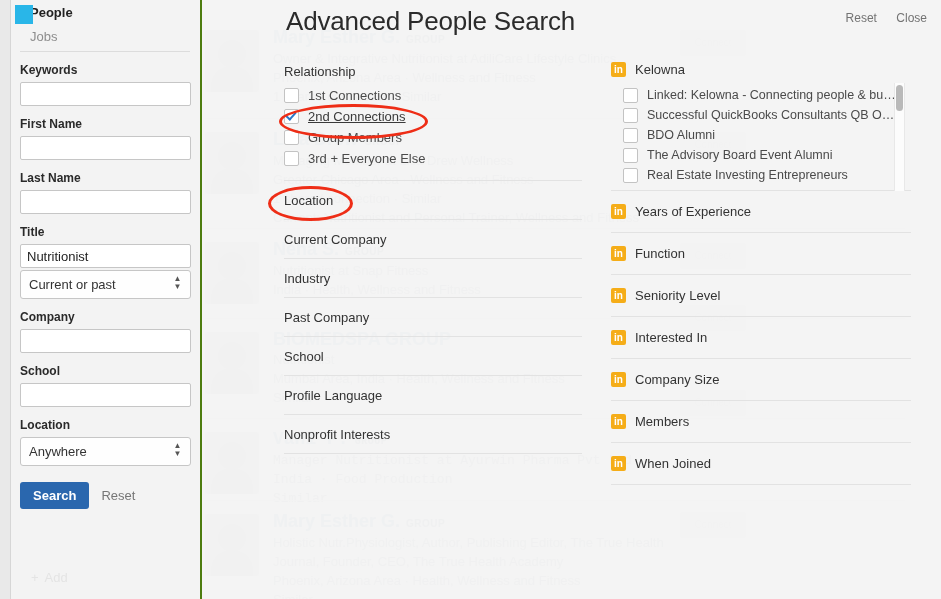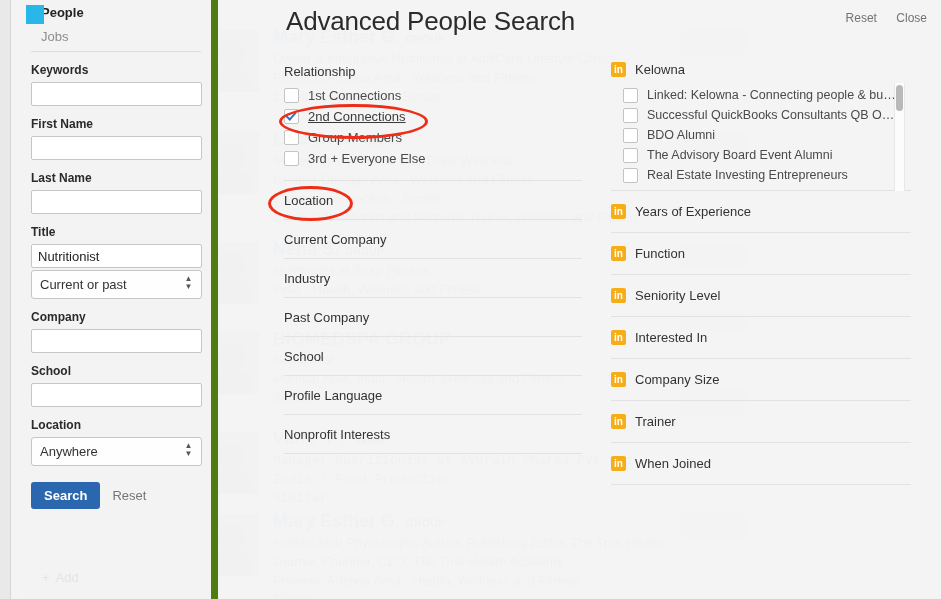--- a/index.html
+++ b/index.html
@@ -107,25 +107,25 @@
     position: absolute;
     left: 0; top: 0;
     width: 10px; height: 599px;
     background: #e9e9e9;
     border-right: 1px solid #d6d6d6;
   }
 
   
   #sidebar {
     position: absolute;
-    left: 22px; top: 0;
+    left: 11px; top: 0;
     width: 189px;
     height: 599px;
     background: #f3f3f3;
-    border-right: 7px solid #4d7c0f;
+    border-right: 2px solid #4d7c0f;
   }
   .tab-row { position: relative; }
   .tab {
     font-size: 13px;
     padding: 5px 0 4px 19px;
     color: #8d8d8d;
     cursor: pointer;
   }
   .tab.active {
     color: #222;
@@ -593,21 +593,21 @@
     <div class="prem-row">
       <span class="in-badge">in</span>
       <span class="grp-title">Interested In</span>
     </div>
     <div class="prem-row">
       <span class="in-badge">in</span>
       <span class="grp-title">Company Size</span>
     </div>
     <div class="prem-row">
       <span class="in-badge">in</span>
-      <span class="grp-title">Trainer</span>
+      <span class="grp-title">Members</span>
     </div>
     <div class="prem-row">
       <span class="in-badge">in</span>
       <span class="grp-title">When Joined</span>
     </div>
     <div style="border-top:1px solid #e2e2e2;"></div>
   </div>
 
   <div class="annot" id="annot-2nd"></div>
   <div class="annot" id="annot-loc"></div>

